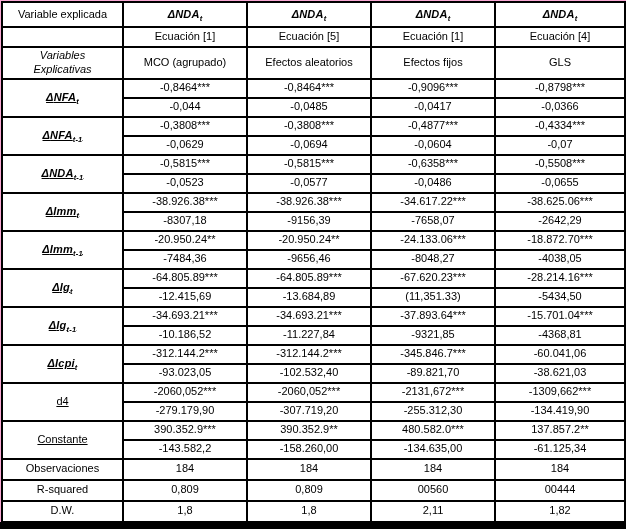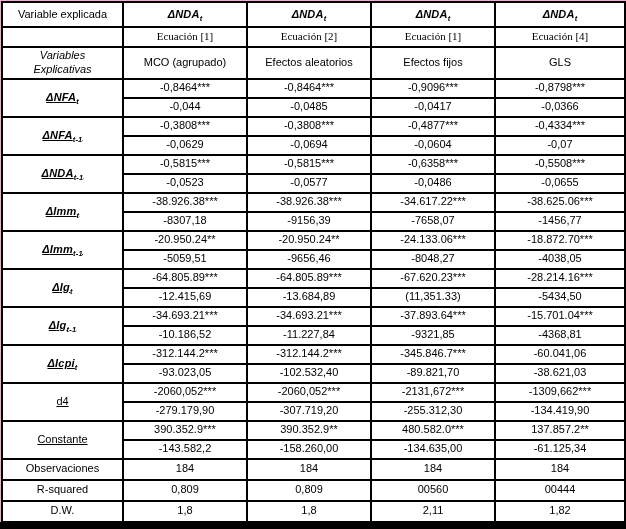--- a/index.html
+++ b/index.html
@@ -28,21 +28,21 @@
     border: 2px solid #000000;
     text-align: center;
     vertical-align: middle;
     font-size: 11px;
     line-height: 1.25;
     padding: 1px 2px;
     background: #ffffff;
     overflow: hidden;
   }
   tr.r-h1 td { height: 21px; }
-  tr.r-h2 td { height: 16px; font-family: Liberation Serif, serif; }
+  tr.r-h2 td { height: 16px; }
   tr.r-h3 td { height: 26px; }
   tr.r-coef td, tr.r-err td { height: 15px; }
   tr.r-stat td { height: 17px; }
 
   td.var-label { font-size: 11px; text-decoration: underline; }
   .math {
     font-style: italic;
     font-weight: 600;
     font-size: 11px;
     letter-spacing: 0.2px;
@@ -84,21 +84,21 @@
           <tr class="r-h1">
             <td>Variable explicada</td>
             <td><span class="math">Δ<i>NDA</i><sub>t</sub></span></td>
             <td><span class="math">Δ<i>NDA</i><sub>t</sub></span></td>
             <td><span class="math">Δ<i>NDA</i><sub>t</sub></span></td>
             <td><span class="math">Δ<i>NDA</i><sub>t</sub></span></td>
           </tr>
           <tr class="r-h2">
             <td></td>
             <td>Ecuación [1]</td>
-            <td>Ecuación [2]</td>
+            <td>Ecuación [5]</td>
             <td>Ecuación [1]</td>
             <td>Ecuación [4]</td>
           </tr>
           <tr class="r-h3">
             <td><span class="wrap-narrow">Variables Explicativas</span></td>
             <td>MCO (agrupado)</td>
             <td>Efectos aleatorios</td>
             <td>Efectos fijos</td>
             <td>GLS</td>
           </tr>
@@ -145,31 +145,31 @@
             <td rowspan="2" class="var-label"><span class="math">Δ<i>Imm</i><sub>t</sub></span></td>
             <td>-38.926.38***</td>
             <td>-38.926.38***</td>
             <td>-34.617.22***</td>
             <td>-38.625.06***</td>
           </tr>
           <tr class="r-err">
             <td>-8307,18</td>
             <td>-9156,39</td>
             <td>-7658,07</td>
-            <td>-1456,77</td>
+            <td>-2642,29</td>
           </tr>
           <tr class="r-coef">
             <td rowspan="2" class="var-label"><span class="math">Δ<i>Imm</i><sub>t-1</sub></span></td>
             <td>-20.950.24**</td>
             <td>-20.950.24**</td>
             <td>-24.133.06***</td>
             <td>-18.872.70***</td>
           </tr>
           <tr class="r-err">
-            <td>-5059,51</td>
+            <td>-7484,36</td>
             <td>-9656,46</td>
             <td>-8048,27</td>
             <td>-4038,05</td>
           </tr>
           <tr class="r-coef">
             <td rowspan="2" class="var-label"><span class="math">Δ<i>Ig</i><sub>t</sub></span></td>
             <td>-64.805.89***</td>
             <td>-64.805.89***</td>
             <td>-67.620.23***</td>
             <td>-28.214.16***</td>

